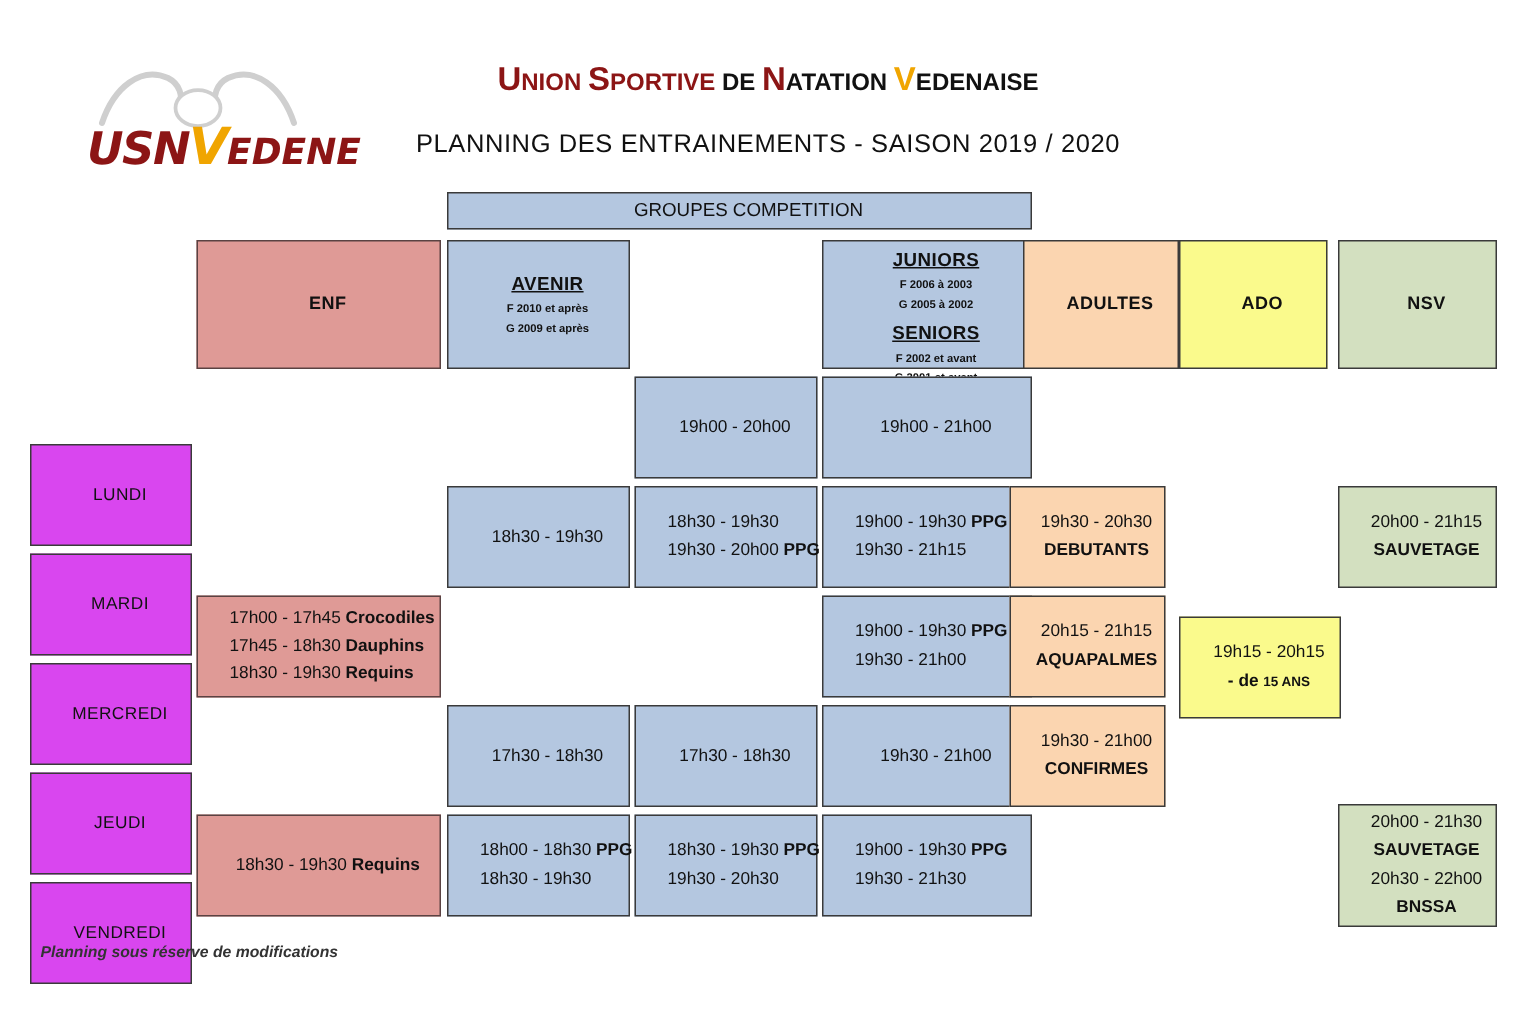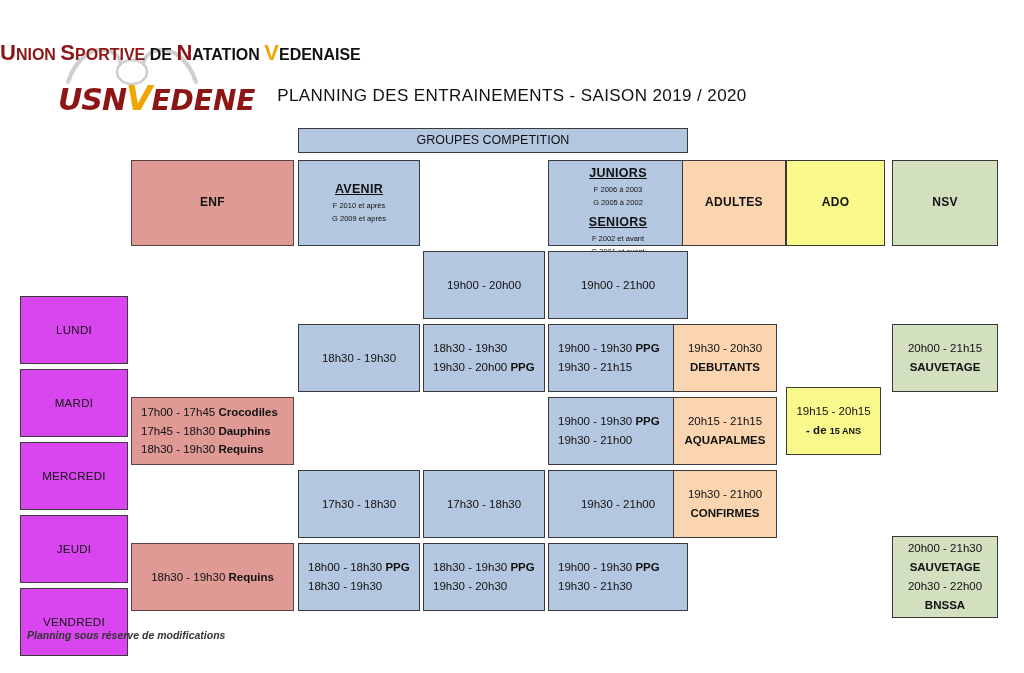--- a/index.html
+++ b/index.html
@@ -17,25 +17,26 @@
   .logo svg{position:absolute;left:0;top:0;}
   .logo-text{
     position:absolute;left:8px;top:40px;
     font-family:"DejaVu Sans", sans-serif;
     font-weight:bold;font-style:italic;
     letter-spacing:-1px;
     white-space:nowrap;
   }
   .lt-usn{font-size:30px;color:#8c1515;}
   .lt-v{font-size:34px;color:#f0a500;}
-  .lt-edene{font-size:28px;color:#8c1515;letter-spacing:0px;}
+  .lt-edene{font-size:24px;color:#8c1515;letter-spacing:0px;}
 
   
   .club-title{
     position:absolute;left:0;right:0;top:40px;
+    text-align:center;
     font-size:17px;font-weight:bold;
     white-space:nowrap;
   }
   .club-title .big{font-size:22px;}
   .club-title .c-red{color:#8c1515;}
   .club-title .c-gold{color:#f0a500;}
   .club-title .sm{font-size:16px;color:#111;}
   .club-title .sm-red{font-size:16px;color:#8c1515;}
 
   .plan-title{
@@ -43,34 +44,34 @@
     text-align:center;
     font-size:17px;
     letter-spacing:.4px;
     white-space:nowrap;
   }
 
   
   .grid{position:absolute;left:20px;top:128px;width:984px;height:492px;}
   .cell{position:absolute;box-sizing:border-box;
     display:flex;flex-direction:column;align-items:center;justify-content:center;
-    text-align:center;font-size:11.5px;line-height:1.45;}
+    text-align:center;font-size:11.5px;line-height:1.45;padding-left:12px;}
   .bdr{border:1.5px solid #3a3a3a;}
   .bdr-dark{border:1.5px solid #5a4242;}
 
   .c-blue{background:#b4c7e0;}
   .c-rose{background:#df9a96;}
   .c-peach{background:#fbd5b0;}
   .c-yellow{background:#fafa8c;}
   .c-green{background:#d3e0c0;}
   .c-white{background:#d946ef;margin-top:45px;}
 
   .banner{font-size:12.5px;}
   .grp-name{font-size:12.5px;font-weight:bold;text-decoration:underline;letter-spacing:.3px;text-align:right;}
-  .grp-sub{font-size:7.5px;line-height:1.7;margin-top:2px;}
+  .grp-sub{font-size:7.5px;line-height:1.7;margin-top:2px;font-weight:bold;}
   .grp-sub div{white-space:nowrap;}
   .hdr-label{font-size:12px;font-weight:bold;letter-spacing:.3px;}
   .day-label{font-size:11.5px;letter-spacing:.3px;}
 
   .lines{display:block;width:100%;}
   .lines .ln{white-space:nowrap;font-size:11.5px;line-height:1.65;}
   .lines.left .ln{text-align:left;padding-left:9px;}
   .lines.center .ln{text-align:center;}
   .ln b{font-weight:bold;}
   .tiny{font-size:9px;font-weight:bold;}
@@ -212,21 +213,21 @@
         <div class="ln">19h00 - 19h30 <b>PPG</b></div>
         <div class="ln">19h30 - 21h00</div>
       </div>
     </div>
   <div class="cell bdr c-peach" style="left:653px;top:269px;width:104px;height:68px;">
       <div class="lines center">
         <div class="ln">20h15 - 21h15</div>
         <div class="ln"><b>AQUAPALMES</b></div>
       </div>
     </div>
-  <div class="cell bdr c-yellow" style="left:766px;top:259px;width:95px;height:68px;">
+  <div class="cell bdr c-yellow" style="left:766px;top:283px;width:108px;height:68px;">
       <div class="lines center">
         <div class="ln">19h15 - 20h15</div>
         <div class="ln"><b>- de </b><span class="tiny">15 ANS</span></div>
       </div>
     </div>
 
   <div class="cell bdr c-blue" style="left:278px;top:342px;width:122px;height:68px;">
       <div class="lines center">
         <div class="ln">17h30 - 18h30</div>
       </div>

